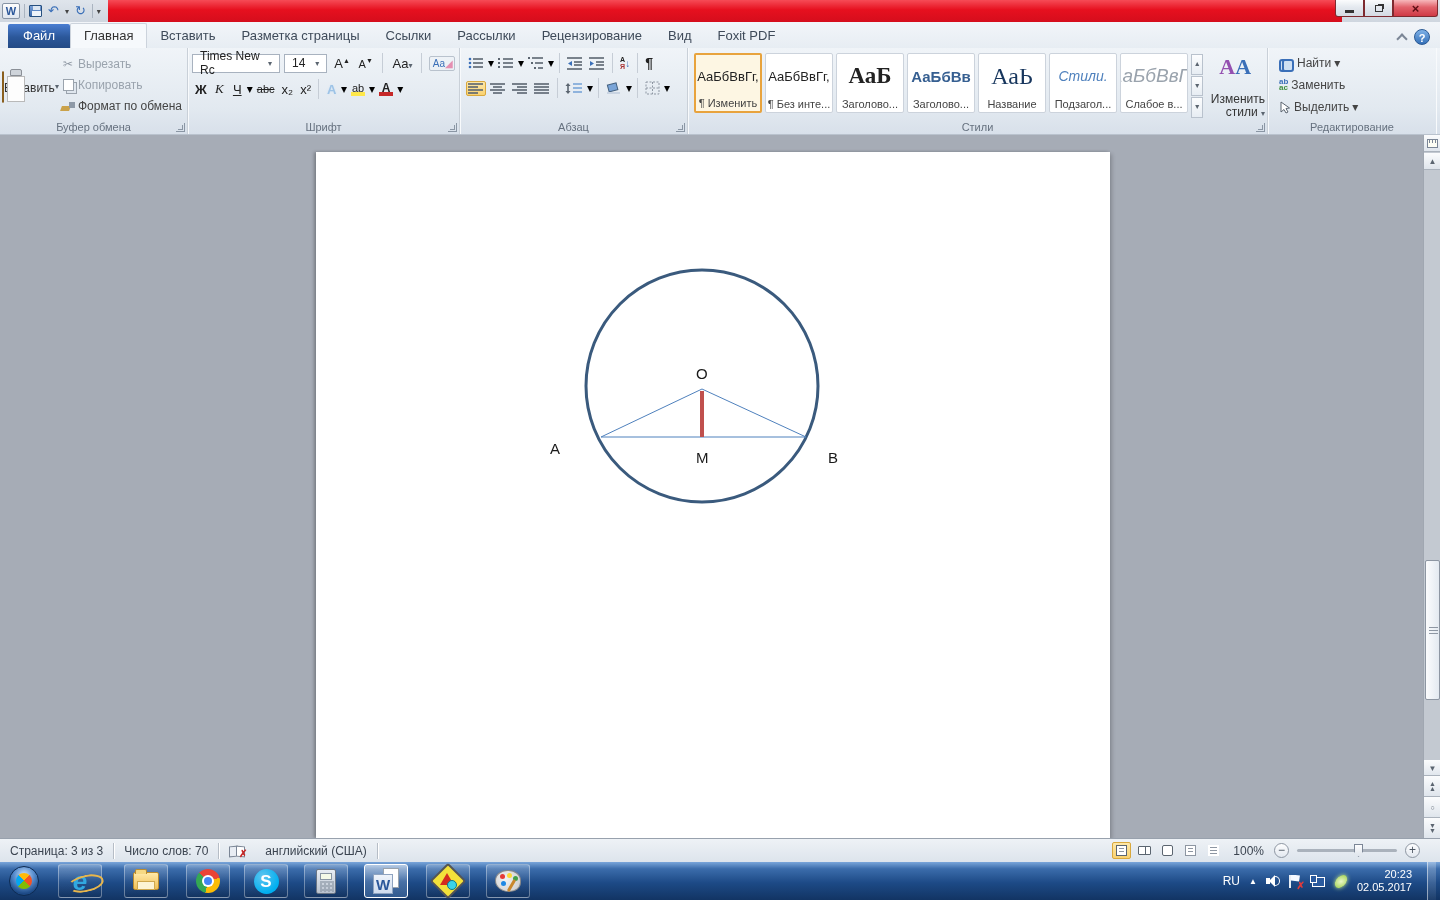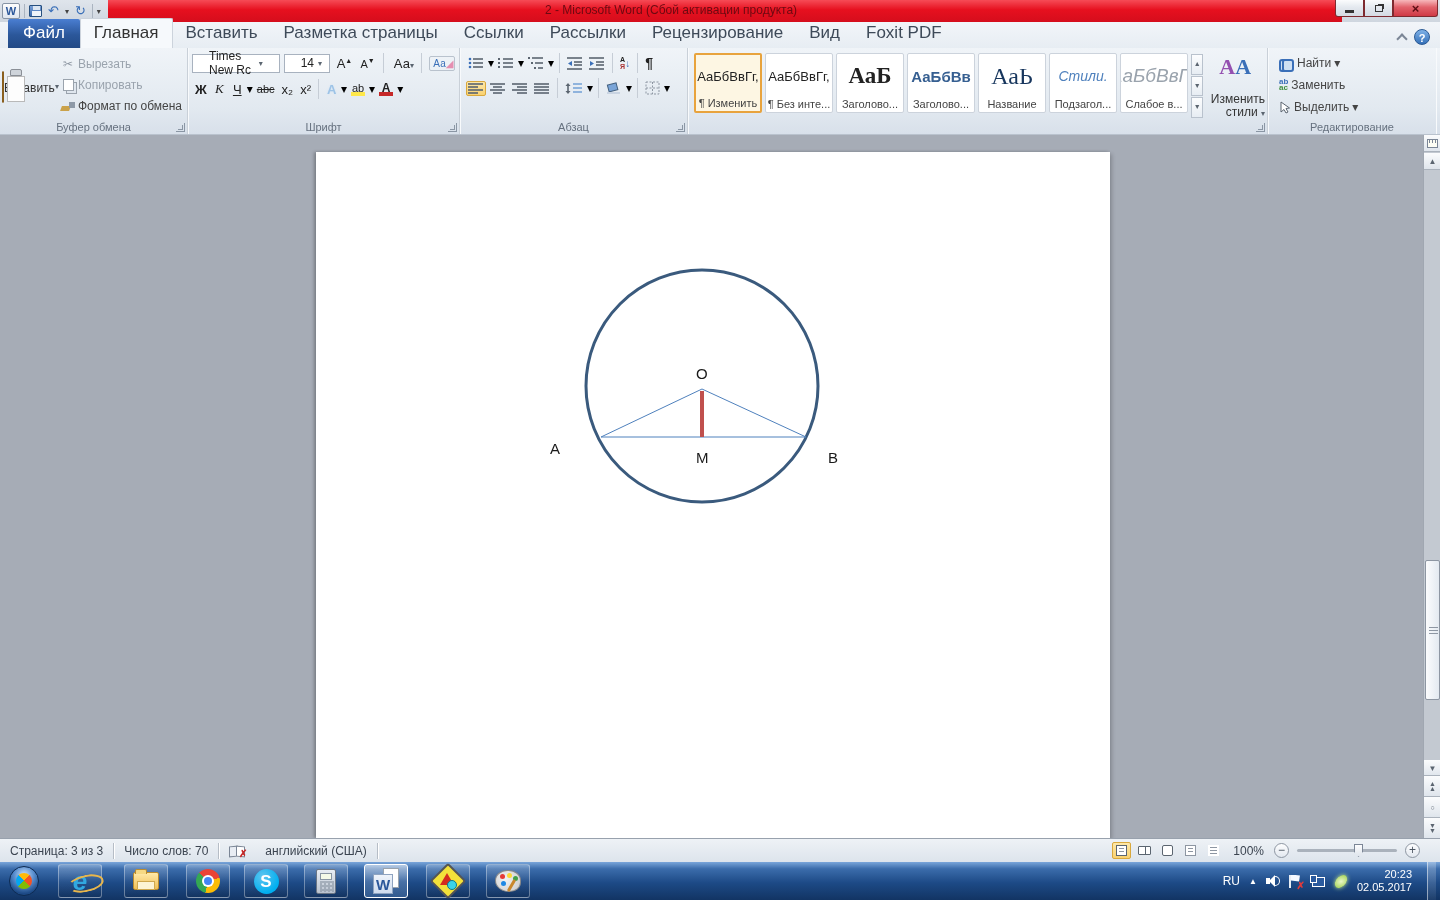--- a/index.html
+++ b/index.html
@@ -29,21 +29,21 @@
     color:#333; font-size:11px; }
   .winbtn.min { border-radius:0 0 0 3px; }
   .winbtn .bar { width:9px; height:3px; background:#333; margin-top:6px; }
   .winbtn .rest { width:8px; height:7px; border:1px solid #333; box-shadow:2px -2px 0 -1px #333; }
   .winbtn.close { width:45px; border-radius:0 0 3px 0;
     background:linear-gradient(#f7b8bb,#e2626b 45%,#cf3a45); color:#5a0d12; font-weight:bold; font-size:13px; }
 
   
   #tabrow { position:absolute; left:0; top:22px; width:1440px; height:26px;
     background:linear-gradient(#f2f5f9,#e7edf3); display:flex; align-items:flex-end; }
-  .tab { padding:4px 13px 5px; color:#3e4a59; font-size:17px; cursor:default;margin-top:14px; }
+  .tab { padding:4px 13px 5px; color:#3e4a59; font-size:13px; cursor:default;margin-top:14px; }
   .tab.file { background:linear-gradient(#4a7ed2,#2b579a 55%,#234a85); color:#fff; margin-left:8px;
     border-radius:2px 2px 0 0; padding:4px 15px 5px; }
   .tab.active { background:#f6f9fc; border:1px solid #ccd3dc; border-bottom:none; border-radius:2px 2px 0 0; color:#333; }
   #tabrow-right { margin-left:auto; display:flex; align-items:center; gap:8px; padding:0 10px 3px 0; }
   .chev-up { width:8px; height:8px; border-left:2px solid #7b8696; border-top:2px solid #7b8696; transform:rotate(45deg); margin-top:4px; }
   .help-btn { width:16px; height:16px; border-radius:50%; background:linear-gradient(#7fb2e8,#3470b8);
     color:#fff; font-weight:bold; font-size:11px; text-align:center; line-height:16px; border:1px solid #2a5a94; }
 
   
   #ribbon { position:absolute; left:0; top:48px; width:1440px; height:87px;
@@ -68,21 +68,21 @@
   .clip-small { display:flex; flex-direction:column; justify-content:flex-start; gap:3px; padding-top:4px; }
   .copy-ic { width:11px; height:12px; border:1px solid #9aa3ad; background:#fff; box-shadow:3px 3px 0 -1px #dfe6ee, 3px 3px 0 0 #9aa3ad; }
   .fmt-brush { width:14px; height:12px; position:relative; }
   .fmt-brush:before { content:""; position:absolute; left:0; top:6px; width:9px; height:5px; background:#caa24a; transform:skewX(-20deg); }
   .fmt-brush:after { content:""; position:absolute; right:0; top:2px; width:6px; height:6px; background:#8e9aa8; }
 
   
   #grp-font { width:272px; }
   .font-row1 { display:flex; align-items:center; gap:4px; padding:2px 2px 4px; }
   .combo { background:#fff; border:1px solid #a8b2bf; height:19px; display:flex; align-items:center;
-    padding:0 16px; font-size:12px; color:#222; }
+    padding:0 7px; font-size:12px; color:#222; }
   .combo .arr { margin-left:auto; color:#5b6570; font-size:8px; padding-left:4px; }
   .font-row2 { display:flex; align-items:center; gap:1px; padding:2px 0 0 2px; }
   .fbtn { min-width:17px; padding:1px 3px; text-align:center; font-size:13px; color:#222; }
   .fbtn .mini-arr { font-size:8px; color:#5b6570; }
   .underbar { display:inline-block; width:14px; height:4px; margin-top:-2px; }
   .grp-sep { width:1px; height:20px; background:#c6cdd6; margin:0 3px; }
 
   
   #grp-paragraph { width:228px; }
   .para-row { display:flex; align-items:center; gap:2px; padding:2px 0 3px 4px; }
@@ -242,21 +242,20 @@
   <div class="qat">
     <div class="wlogo">W</div>
     <div class="sep"></div>
     <div class="floppy"></div>
     <span class="qbtn">↶</span>
     <span class="caret">▾</span>
     <span class="qbtn">↻</span>
     <div class="sep"></div>
     <span class="caret">▾</span>
   </div>
-  <div id="title-text">2  -  Microsoft Word (Сбой активации продукта)</div>
   <div id="win-controls">
     <div class="winbtn min">
         <div class="bar"></div>
       </div>
     <div class="winbtn">
         <div class="rest"></div>
       </div>
     <div class="winbtn close">×</div>
   </div>
 </div>
@@ -515,20 +514,21 @@
     </div>
     <div class="style-scroll">
       <div>▲</div>
       <div>▼</div>
       <div>▼</div>
     </div>
     <div class="chg-styles">
       <div class="chg-ic"><span class="a1">А</span><span class="a2">А</span></div>
       <div class="lbl"><span>Изменить стили</span> <span style="font-size:8px;color:#5b6570">▾</span></div>
     </div>
+    <div class="group-label">Стили</div>
     <div class="launcher"></div>
   </div>
 
   <div class="group" id="grp-editing" style="border-right:none">
     <div class="edit-rows">
       <div class="rbtn">
         <span class="find-ic"></span>
         <span>Найти</span>
         <span class="mini-arr">▾</span>
       </div>

